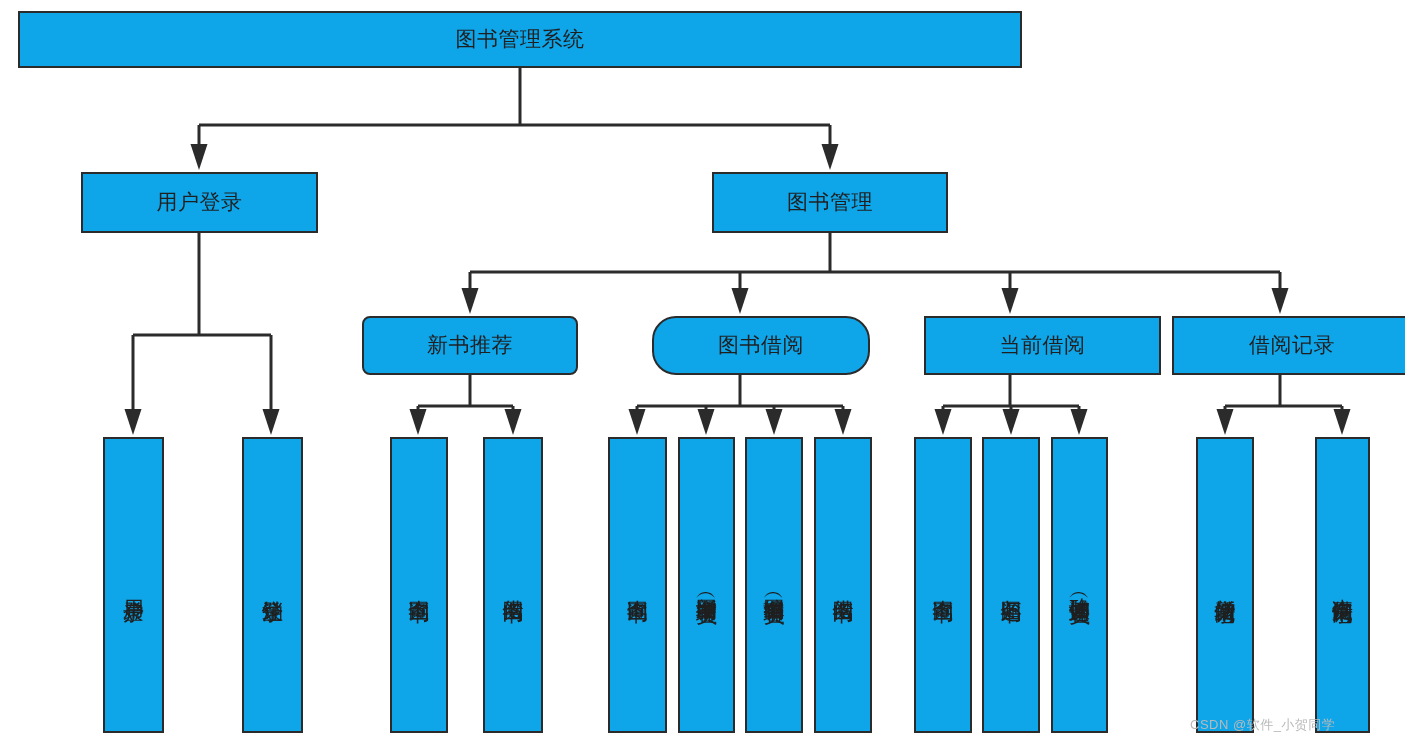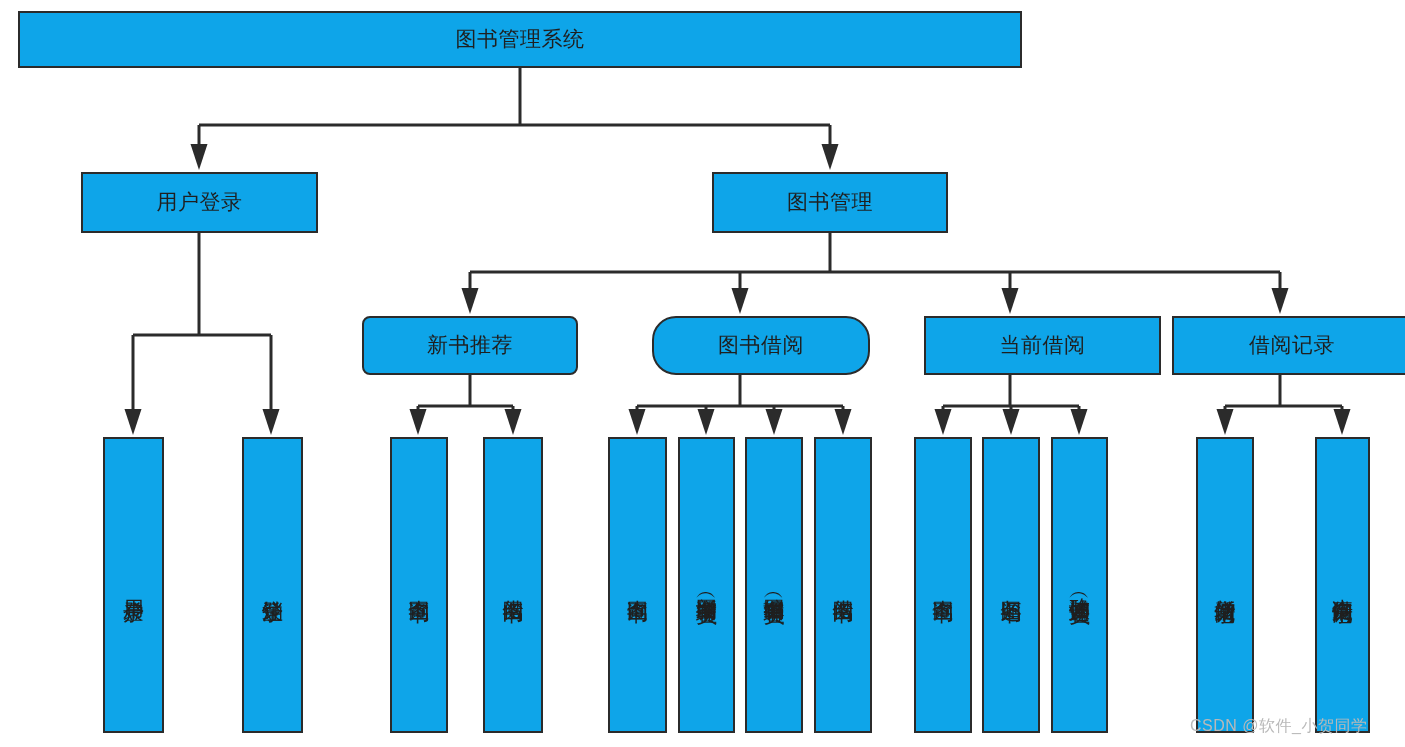--- a/index.html
+++ b/index.html
@@ -50,21 +50,21 @@
     writing-mode: vertical-rl;
     text-orientation: upright;
     font-size: 21px;
     letter-spacing: 1px;
     line-height: 1.05;
     max-height: 100%;
   }
   .watermark {
     position: absolute;
     color: #b9b9b9;
-    font-size: 16px;
+    font-size: 13px;
     letter-spacing: 0.5px;
     white-space: nowrap;
     user-select: none;
   }
 </style>
 </head>
 <body>
 
 <div id="diagram-root">
 

